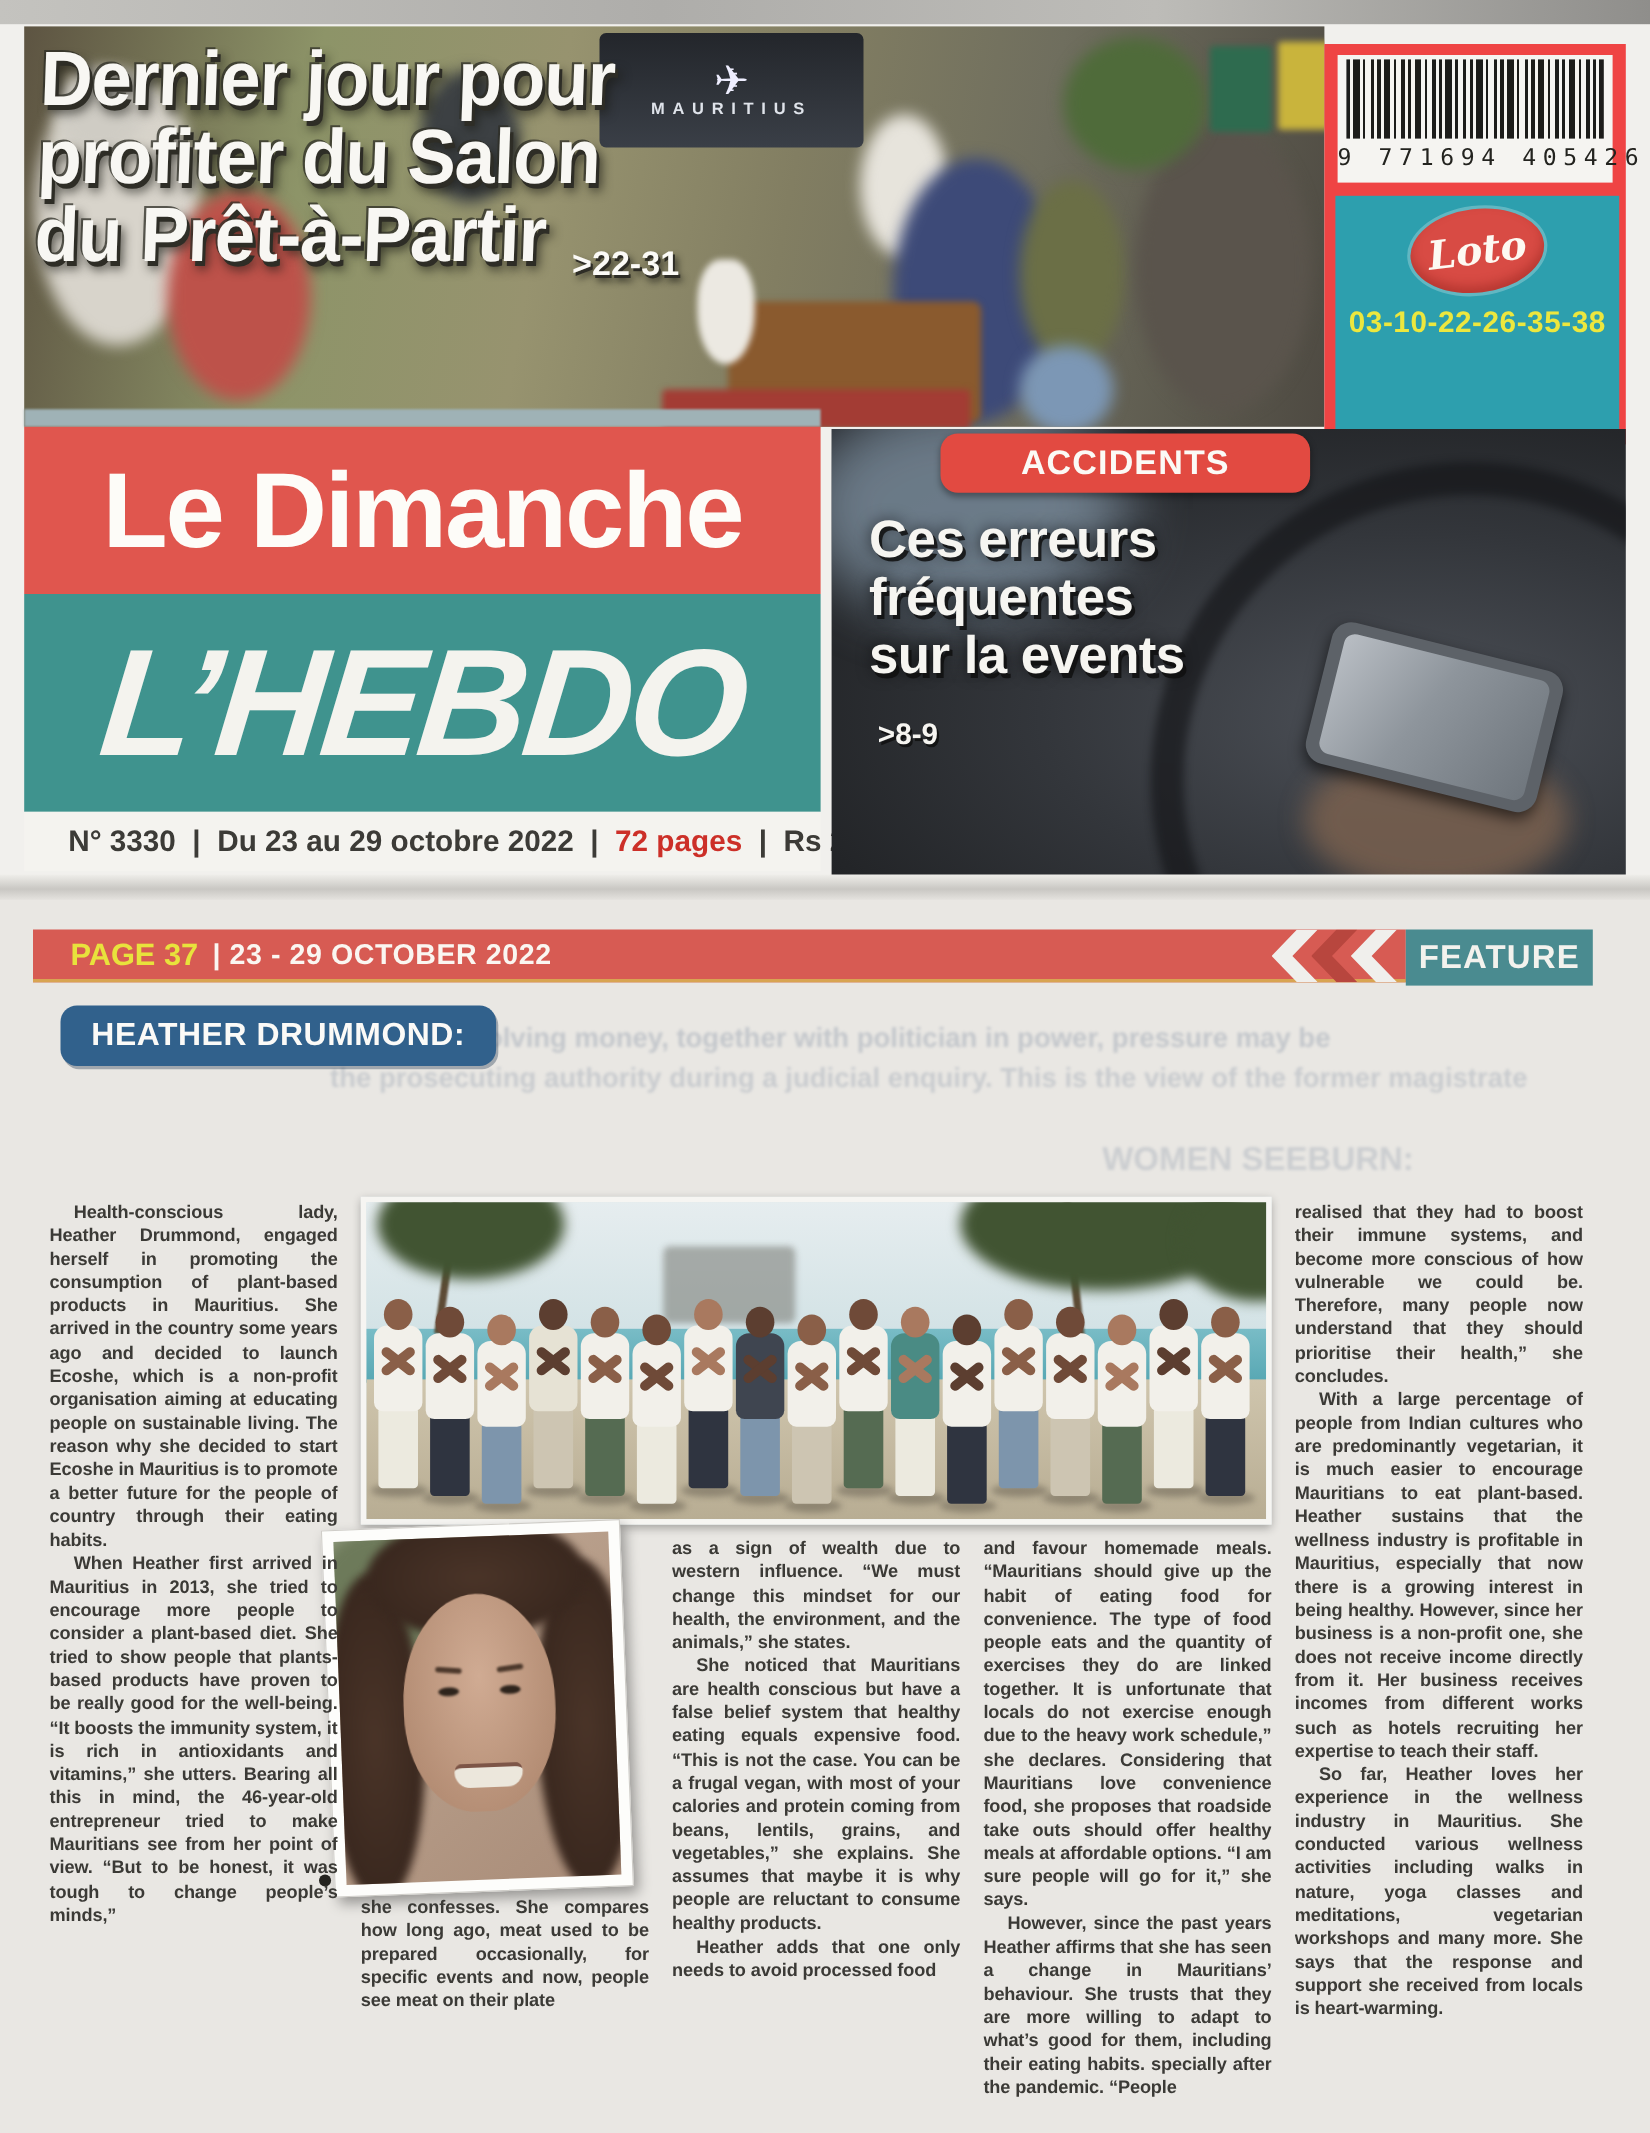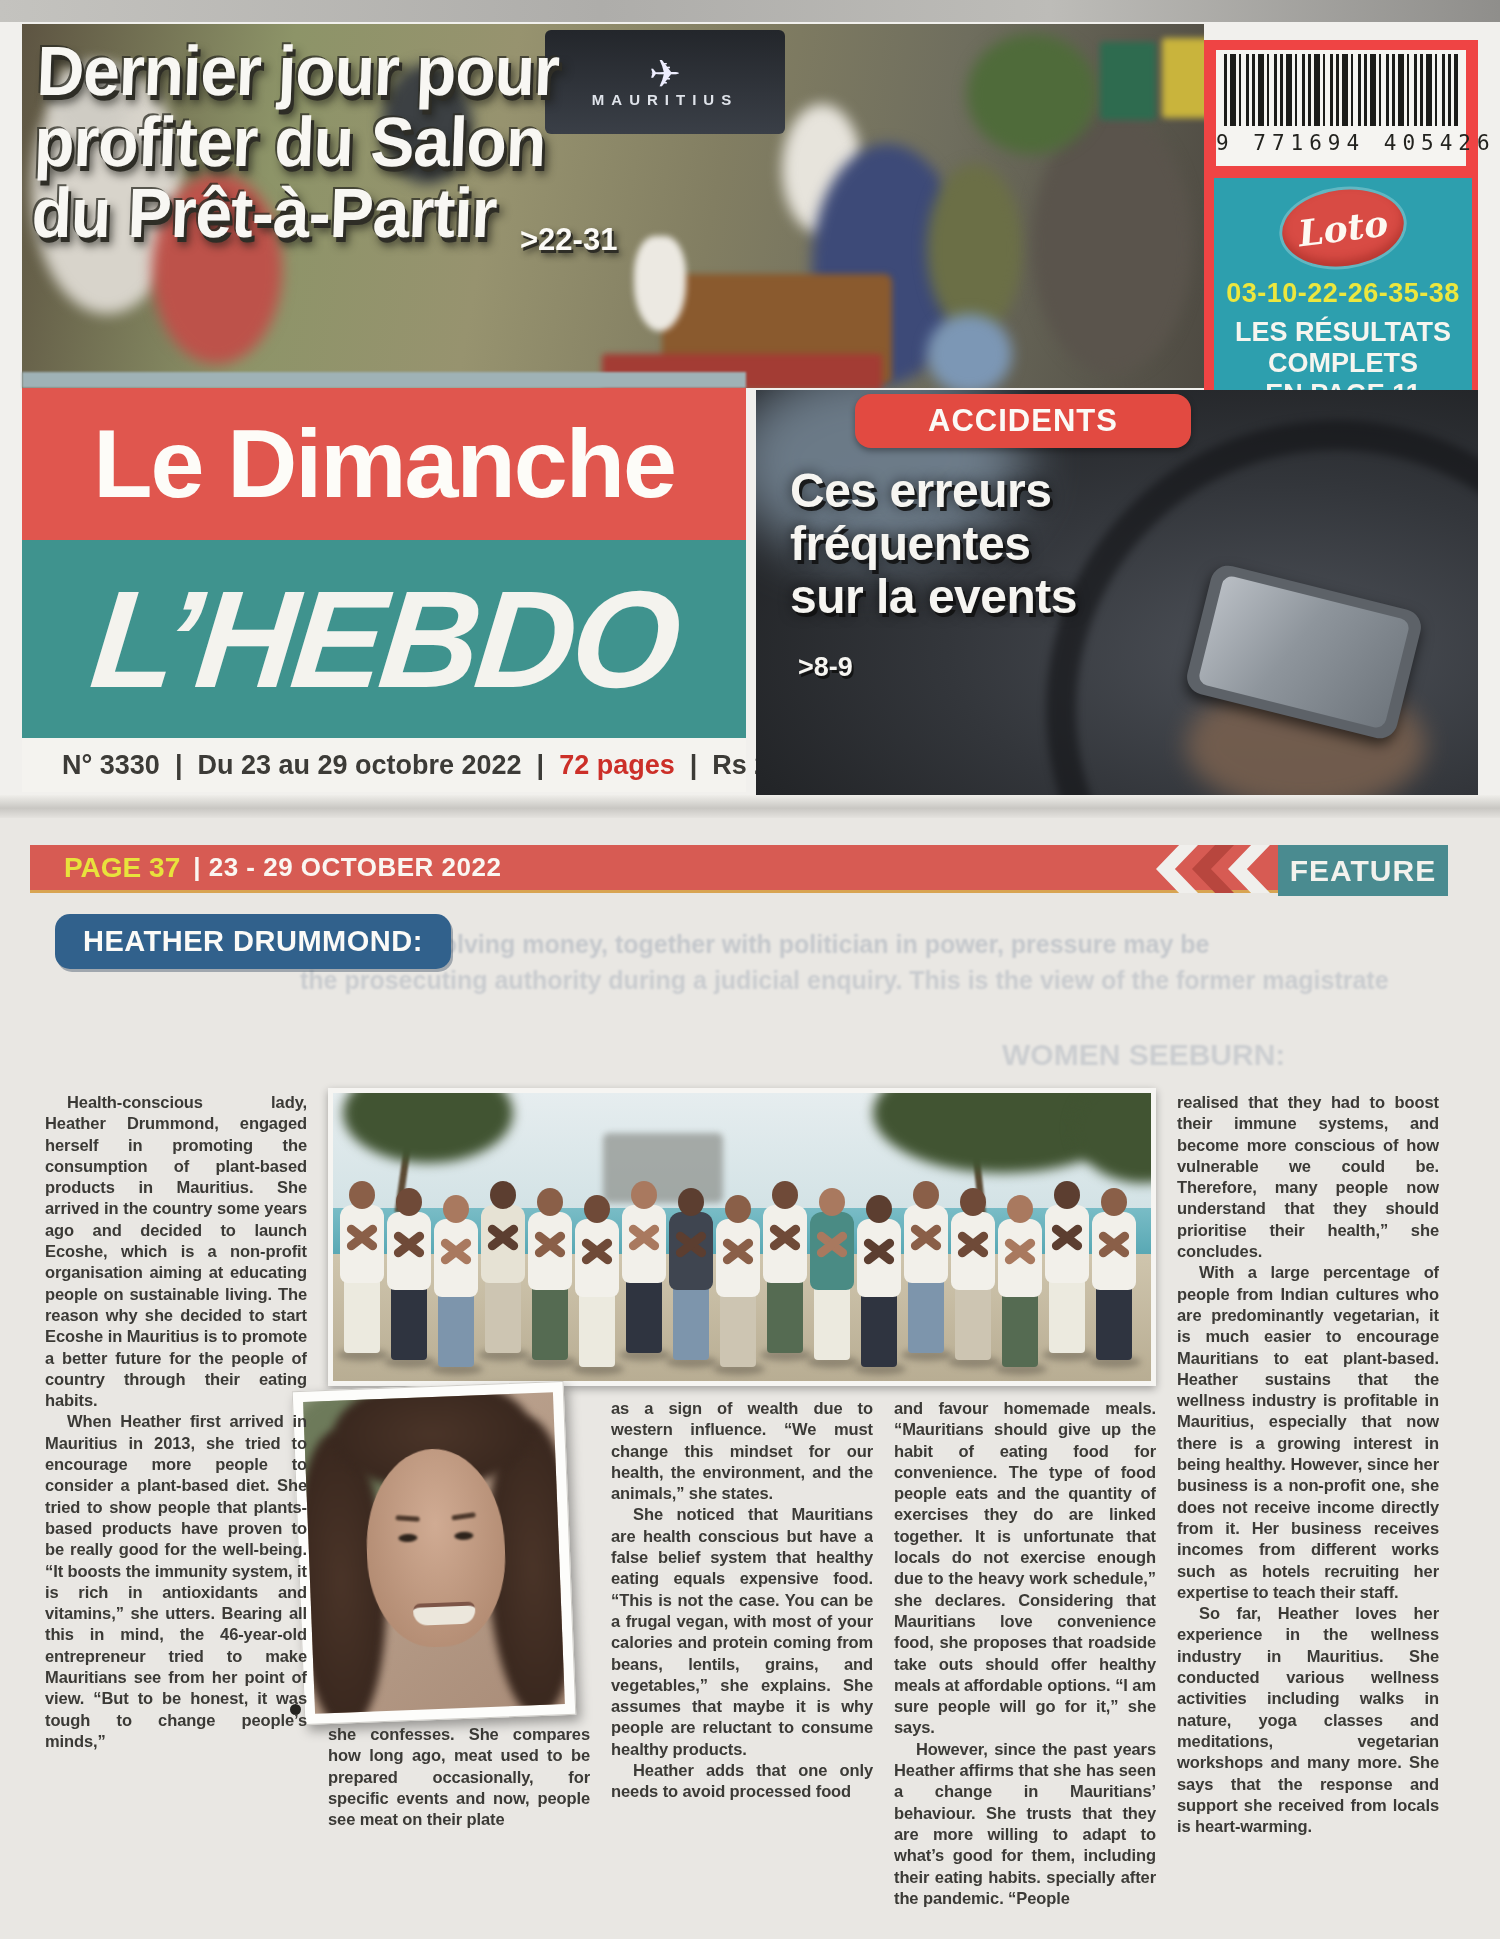--- a/index.html
+++ b/index.html
@@ -168,25 +168,20 @@
   <div class="abs right-rail">
     <div class="barcode-box">
       <div class="barcode-bars"></div>
       <div class="barcode-digits"><span>9 771694 405426</span> </div>
     </div>
     <div class="loto-panel">
       <div class="loto-logo">
           <span>Loto</span>
         </div>
       <div class="loto-numbers">03-10-22-26-35-38</div>
-      <div class="loto-results">
-        <div>LES RÉSULTATS</div>
-        <div>COMPLETS</div>
-        <div>EN PAGE 11</div>
-      </div>
     </div>
   </div>
 
   <div class="abs mast-strip"></div>
   <div class="abs masthead-red">
     <div>Le Dimanche</div>
   </div>
   <div class="abs masthead-teal">
     <div>L’HEBDO</div>
   </div>

